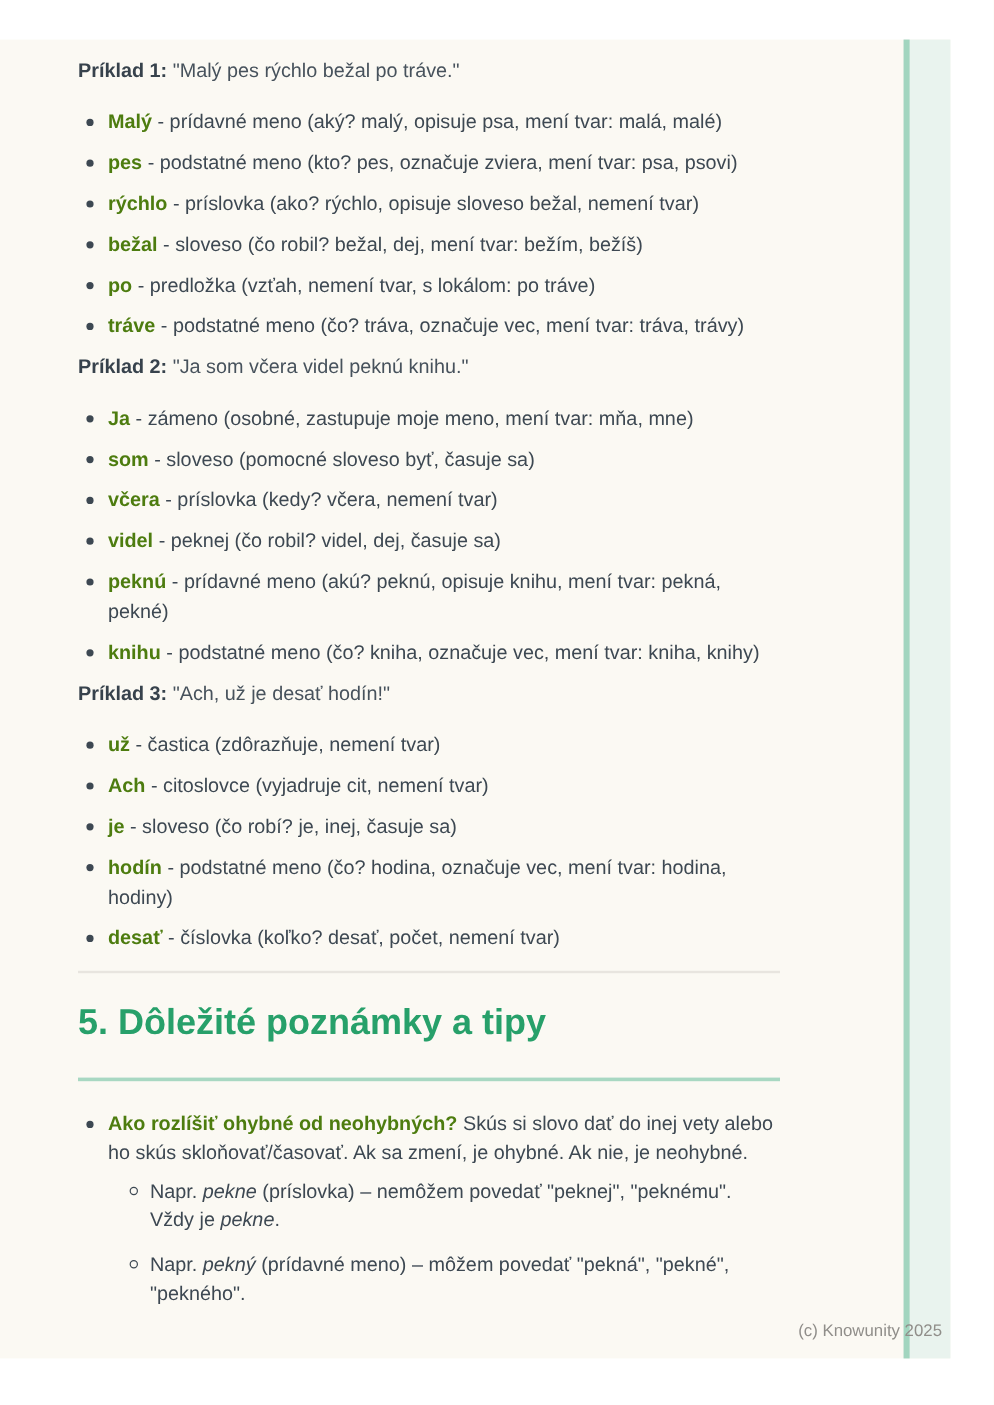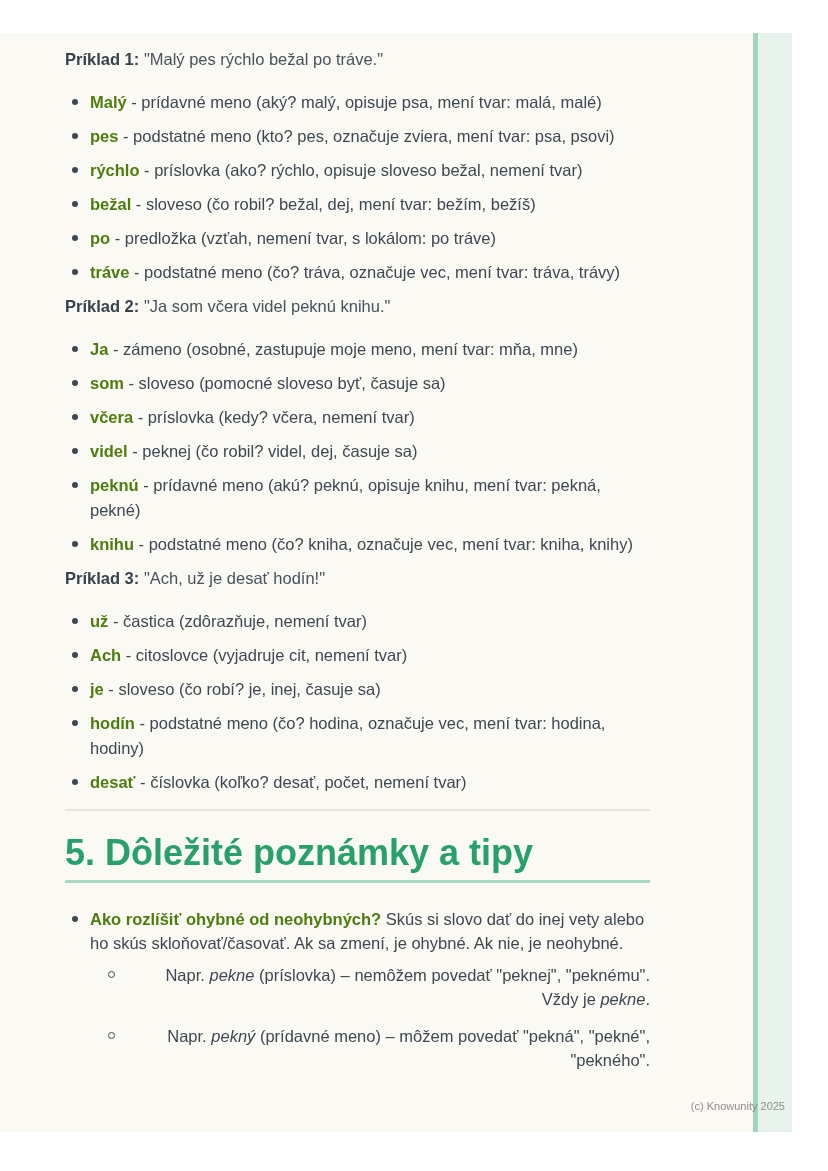--- a/index.html
+++ b/index.html
@@ -64,35 +64,34 @@
     border: none;
     border-top: 2px solid #e8e5df;
     margin: 14px 0 24px;
     width: 585px;
   }
 
   h2.section-title {
     margin: 0;
     width: 585px;
     color: #27a06a;
-    font-size: 36px;
+    font-size: 30px;
     line-height: 36px;
     font-weight: 700;
-    padding-bottom: 9px;
+    padding-bottom: 27px;
     border-bottom: 3px solid #a8d8c2;
   }
 
   ul.tips { margin-top: 24px; }
   ul.tips > li { line-height: 24px; }
 
   ul.sublist {
     list-style: none;
     margin: 8px 0 0;
     padding: 0 0 0 35px;
-    text-align: right;
   }
   ul.sublist > li {
     position: relative;
     line-height: 24px;
     margin-bottom: 13px;
   }
   ul.sublist > li::before {
     content: "";
     position: absolute;
     left: -17px; top: 8px;
@@ -100,21 +99,21 @@
     border-radius: 50%;
     border: 1.5px solid #3d4852;
     background: transparent;
   }
   ul.sublist em { font-style: italic; }
 
   .footer {
     position: absolute;
     top: 1100px;
     right: 43px;
-    font-size: 11px;
+    font-size: 14px;
     color: #908e8a;
     z-index: 2;
   }
 </style>
 </head>
 <body>
 
 <div class="stage">
   <div class="paper">
     <div class="side-strip"></div>

